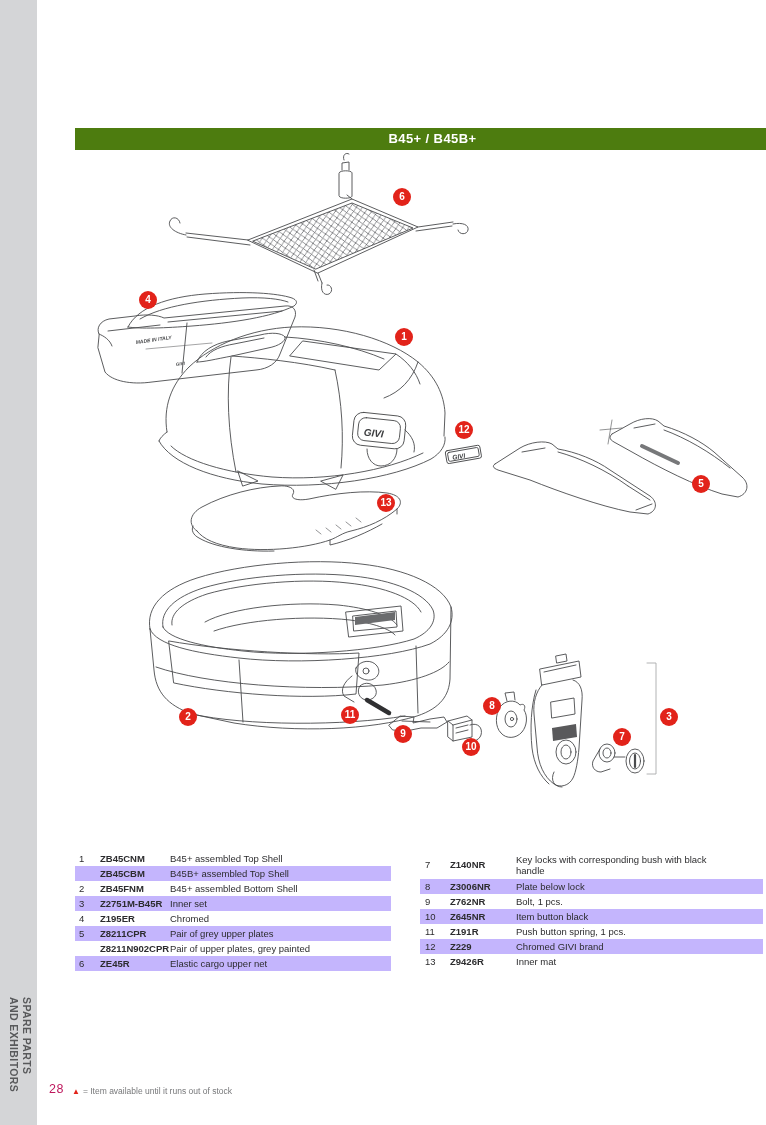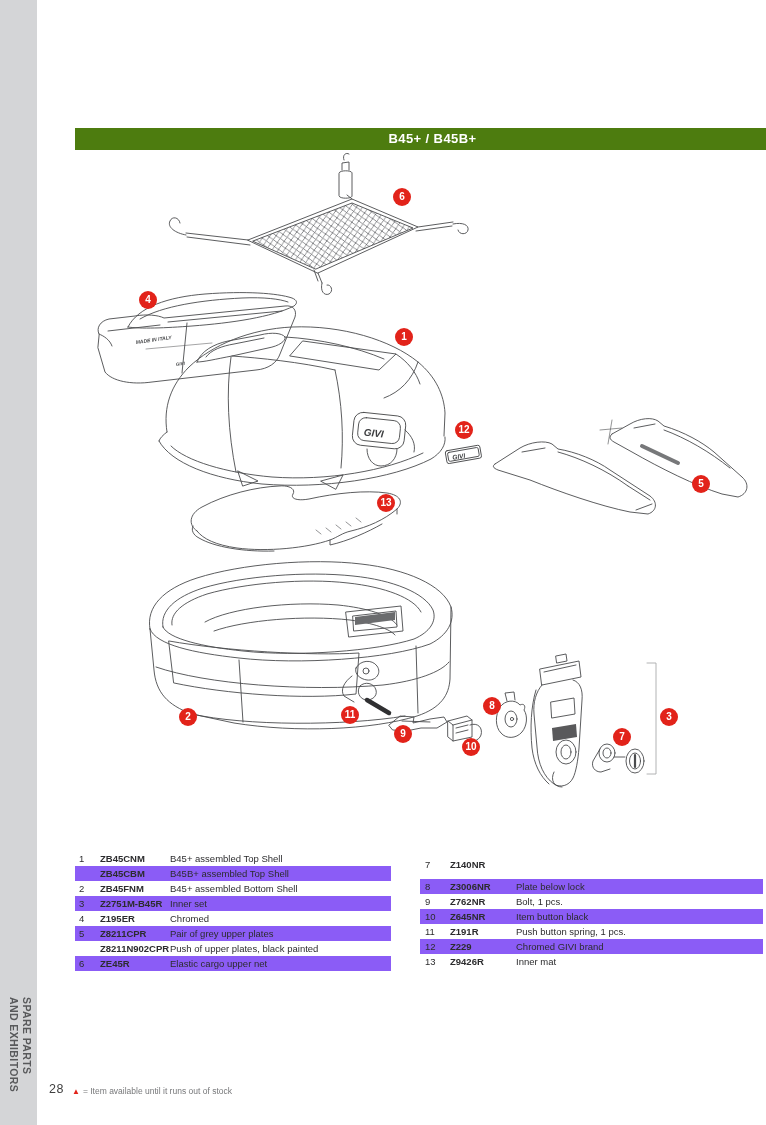--- a/index.html
+++ b/index.html
@@ -24,31 +24,31 @@
   .giviTextSmall{font:italic 800 6.5px "Liberation Sans",sans-serif;fill:#3f4042;stroke:none}
   .tinyText{font:italic 700 5px "Liberation Sans",sans-serif;fill:#4a4b4d;stroke:none}
   .tinyText2{font:italic 700 4.5px "Liberation Sans",sans-serif;fill:#4a4b4d;stroke:none}
   .callout{
     position:absolute;width:18px;height:18px;border-radius:50%;
     background:#e2231a;color:#fff;font-size:10px;font-weight:bold;
     text-align:center;line-height:18px;
   }
   .ptable{position:absolute;font-size:9.5px;color:#2c2c2e}
   .ptable .row{display:flex;align-items:center;min-height:15px;line-height:11px}
-  .ptable .row.shaded{background:#8b5cf6}
+  .ptable .row.shaded{background:#c4b5fd}
   .ptable .row.tall{min-height:29px}
   .cell-num{width:21px;padding-left:4px;flex:none}
   .cell-code{width:70px;flex:none;font-weight:bold;white-space:nowrap}
   .cell-desc{flex:1;padding-right:2px}
   #table-left{left:75px;top:851px;width:316px}
   #table-right{left:420px;top:850px;width:343px}
   #table-right .cell-num{width:25px;padding-left:5px}
   #table-right .cell-code{width:66px}
   #table-right .cell-desc{max-width:212px}
-  .page-number{position:absolute;left:49px;top:1082px;font-size:12.5px;color:#404040;letter-spacing:.5px}
+  .page-number{position:absolute;left:49px;top:1082px;font-size:12.5px;color:#be185d;letter-spacing:.5px}
   .footnote{position:absolute;left:72px;top:1086px;font-size:8.5px;color:#77787a}
   .footnote .tri{color:#e2231a;font-size:8px;margin-right:3px}
 </style>
 </head>
 <body>
 
 <div>
 
   <div class="side-strip"></div>
   <div class="side-tab">SPARE PARTS
@@ -245,32 +245,33 @@
         <span class="cell-desc">Chromed</span>
       </div>
       <div class="row shaded">
         <span class="cell-num">5</span>
         <span class="cell-code">Z8211CPR</span>
         <span class="cell-desc">Pair of grey upper plates</span>
       </div>
       <div class="row">
         <span class="cell-num"></span>
         <span class="cell-code">Z8211N902CPR</span>
-        <span class="cell-desc">Push of upper plates, black painted</span>
+        <span class="cell-desc">Pair of upper plates, grey painted</span>
       </div>
       <div class="row shaded">
         <span class="cell-num">6</span>
         <span class="cell-code">ZE45R</span>
         <span class="cell-desc">Elastic cargo upper net</span>
       </div>
     </div>
   <div class="ptable" id="table-right">
       <div class="row tall">
         <span class="cell-num">7</span>
         <span class="cell-code">Z140NR</span>
+        <span class="cell-desc">Key locks with corresponding bush with black handle</span>
       </div>
       <div class="row shaded">
         <span class="cell-num">8</span>
         <span class="cell-code">Z3006NR</span>
         <span class="cell-desc">Plate below lock</span>
       </div>
       <div class="row">
         <span class="cell-num">9</span>
         <span class="cell-code">Z762NR</span>
         <span class="cell-desc">Bolt, 1 pcs.</span>

